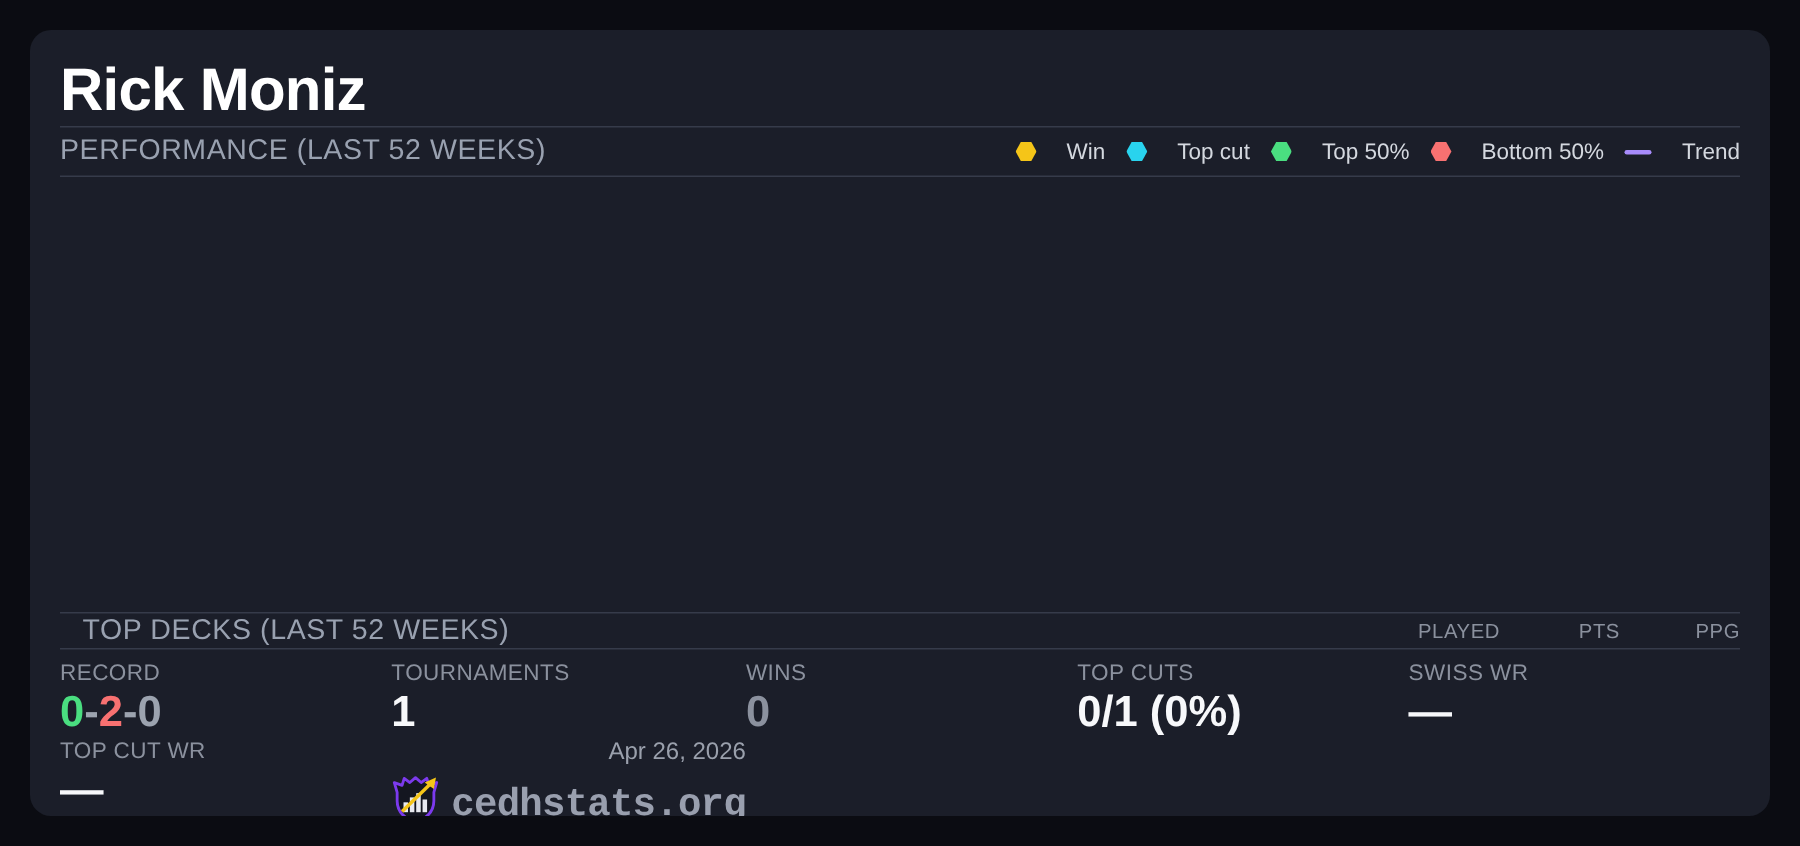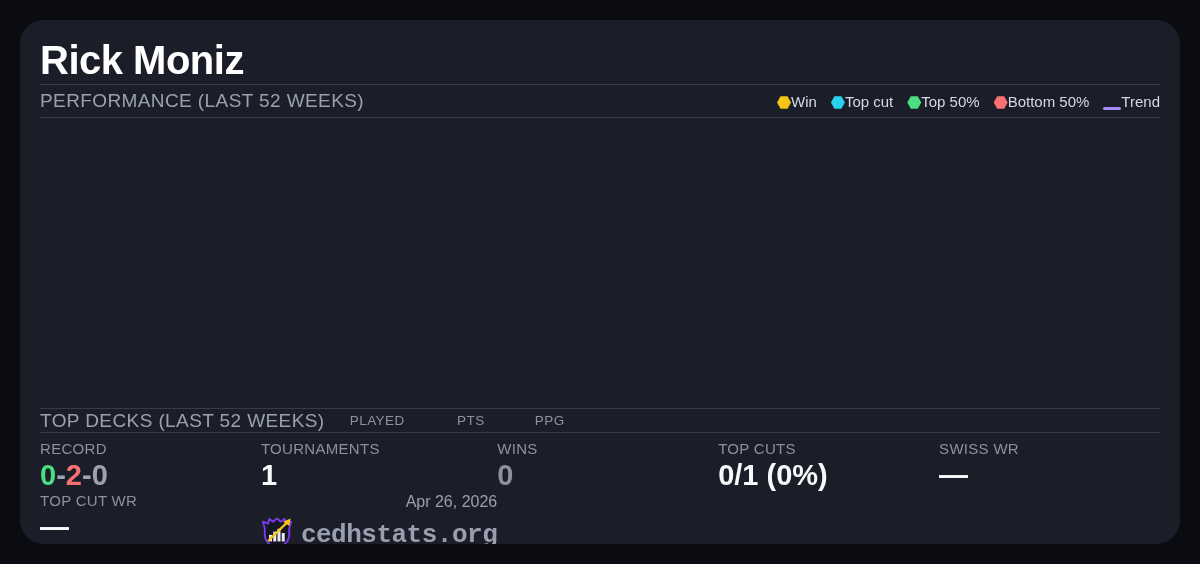--- a/index.html
+++ b/index.html
@@ -6,57 +6,58 @@
   body{
     width:1200px;height:564px;
     background:#0b0c12;
     font-family:"Liberation Sans", sans-serif;
     overflow:hidden;position:relative;
   }
   .card{
     position:absolute;left:20px;top:20px;
     width:1160px;height:524px;
     background:#1b1e29;
-    border-radius:24px;
+    border-radius:14px;
     padding:0 20px;
     box-sizing:border-box;
     overflow:hidden;
   }
   .title{
     margin:18px 0 2px 0;
     font-size:40px;line-height:44px;
     font-weight:700;color:#ffffff;
     letter-spacing:-0.5px;
   }
   .divider{height:1px;background:#363b4a;width:100%;}
   .section-row{
     display:flex;align-items:center;justify-content:space-between;
     height:32px;
   }
   .sec-header{
     color:#99a1b0;font-size:19px;letter-spacing:0.4px;
   }
   .legend{display:flex;align-items:center;gap:14px;}
-  .legend-item{display:flex;align-items:flex-end;gap:0;cursor:pointer;}
+  .legend-item{display:flex;align-items:center;gap:20px;cursor:pointer;}
   .legend-label{color:#d4d8df;font-size:15px;}
   .marker{
     width:14px;height:14px;display:inline-block;
     clip-path:polygon(25% 5%,75% 5%,100% 50%,75% 95%,25% 95%,0% 50%);
   }
   .m-win{background:#f5c518;}
   .m-topcut{background:#29d3ee;}
   .m-top50{background:#4ade80;}
   .m-bottom50{background:#f87171;}
   .m-trend{
     width:18px;height:3px;border-radius:2px;background:#a78bfa;display:inline-block;
   }
   .chart-area{height:290px;}
   .topdecks-row{
-    display:flex;align-items:center;justify-content:flex-start;
+    display:flex;align-items:center;justify-content:space-between;
     height:23px;
+    margin-left:15px;
   }
   .td-cols{display:flex;}
   .td-col{
     width:80px;text-align:right;
     color:#8b919e;font-size:13.5px;letter-spacing:0.4px;
   }
   .stats-grid{
     display:grid;
     grid-template-columns:repeat(5,1fr);
     padding-top:7px;

